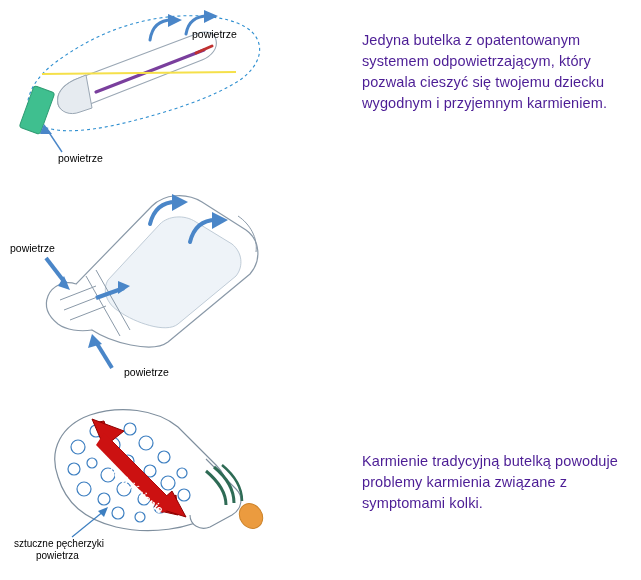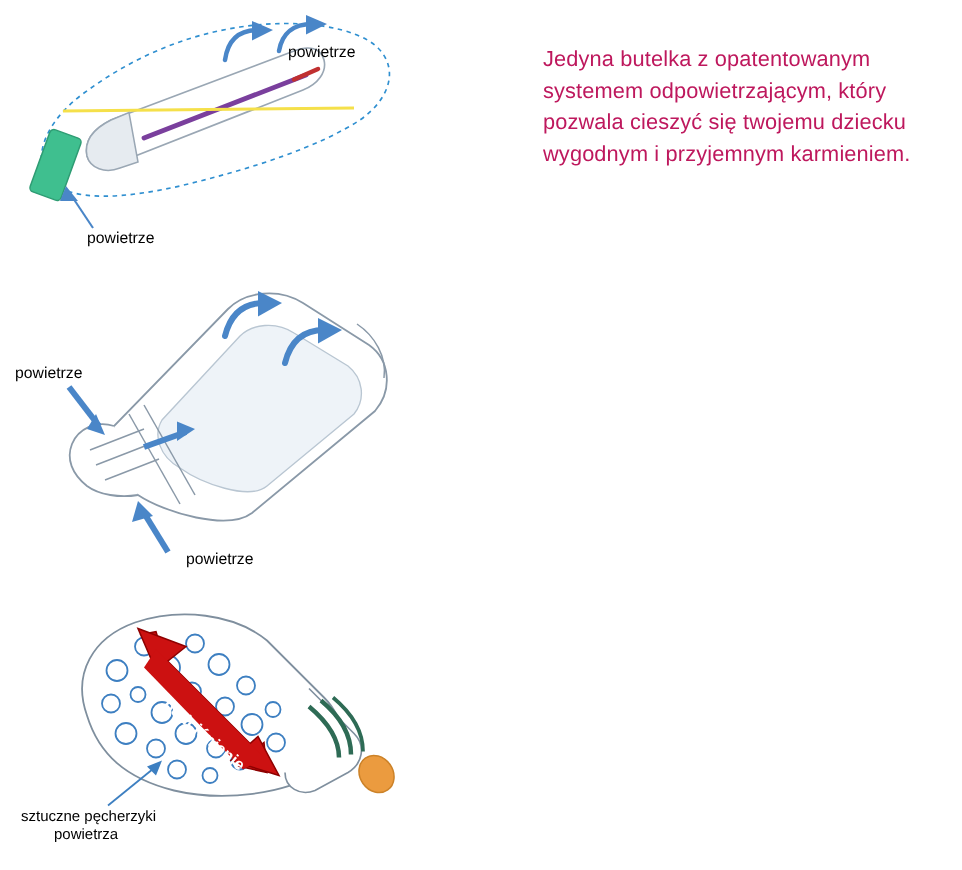--- a/index.html
+++ b/index.html
@@ -35,21 +35,21 @@
     top: 0;
     width: 350px;
     height: 100%;
   }
   .caption {
     position: absolute;
     left: 362px;
     width: 268px;
     font-size: 14.5px;
     line-height: 1.46;
-    color: #be185d;
+    color: #4c1d95;
     letter-spacing: 0.1px;
   }
   .cap-1 { top: 30px; }
   .cap-2 { top: 62px; }
   .cap-3 { top: 66px; }
 
   .svg-fig {
     display: block;
   }
 
@@ -206,15 +206,16 @@
           <text class="white-lbl" x="108" y="86" transform="rotate(40 108 86)">podciśnienie</text>
         </g>
 
         <line x1="72" y1="152" x2="104" y2="126" stroke="#3d7fc1" stroke-width="1.2"></line>
         <polygon points="108,122 98,126 104,132" fill="#3d7fc1"></polygon>
 
         <text class="lbl-small" x="14" y="162">sztuczne pęcherzyki</text>
         <text class="lbl-small" x="36" y="174">powietrza</text>
       </svg>
     </div>
+    <div class="caption cap-3">Karmienie tradycyjną butelką powoduje problemy karmienia związane z symptomami kolki.</div>
   </div>
 
 </div>
 
 </body></html>

